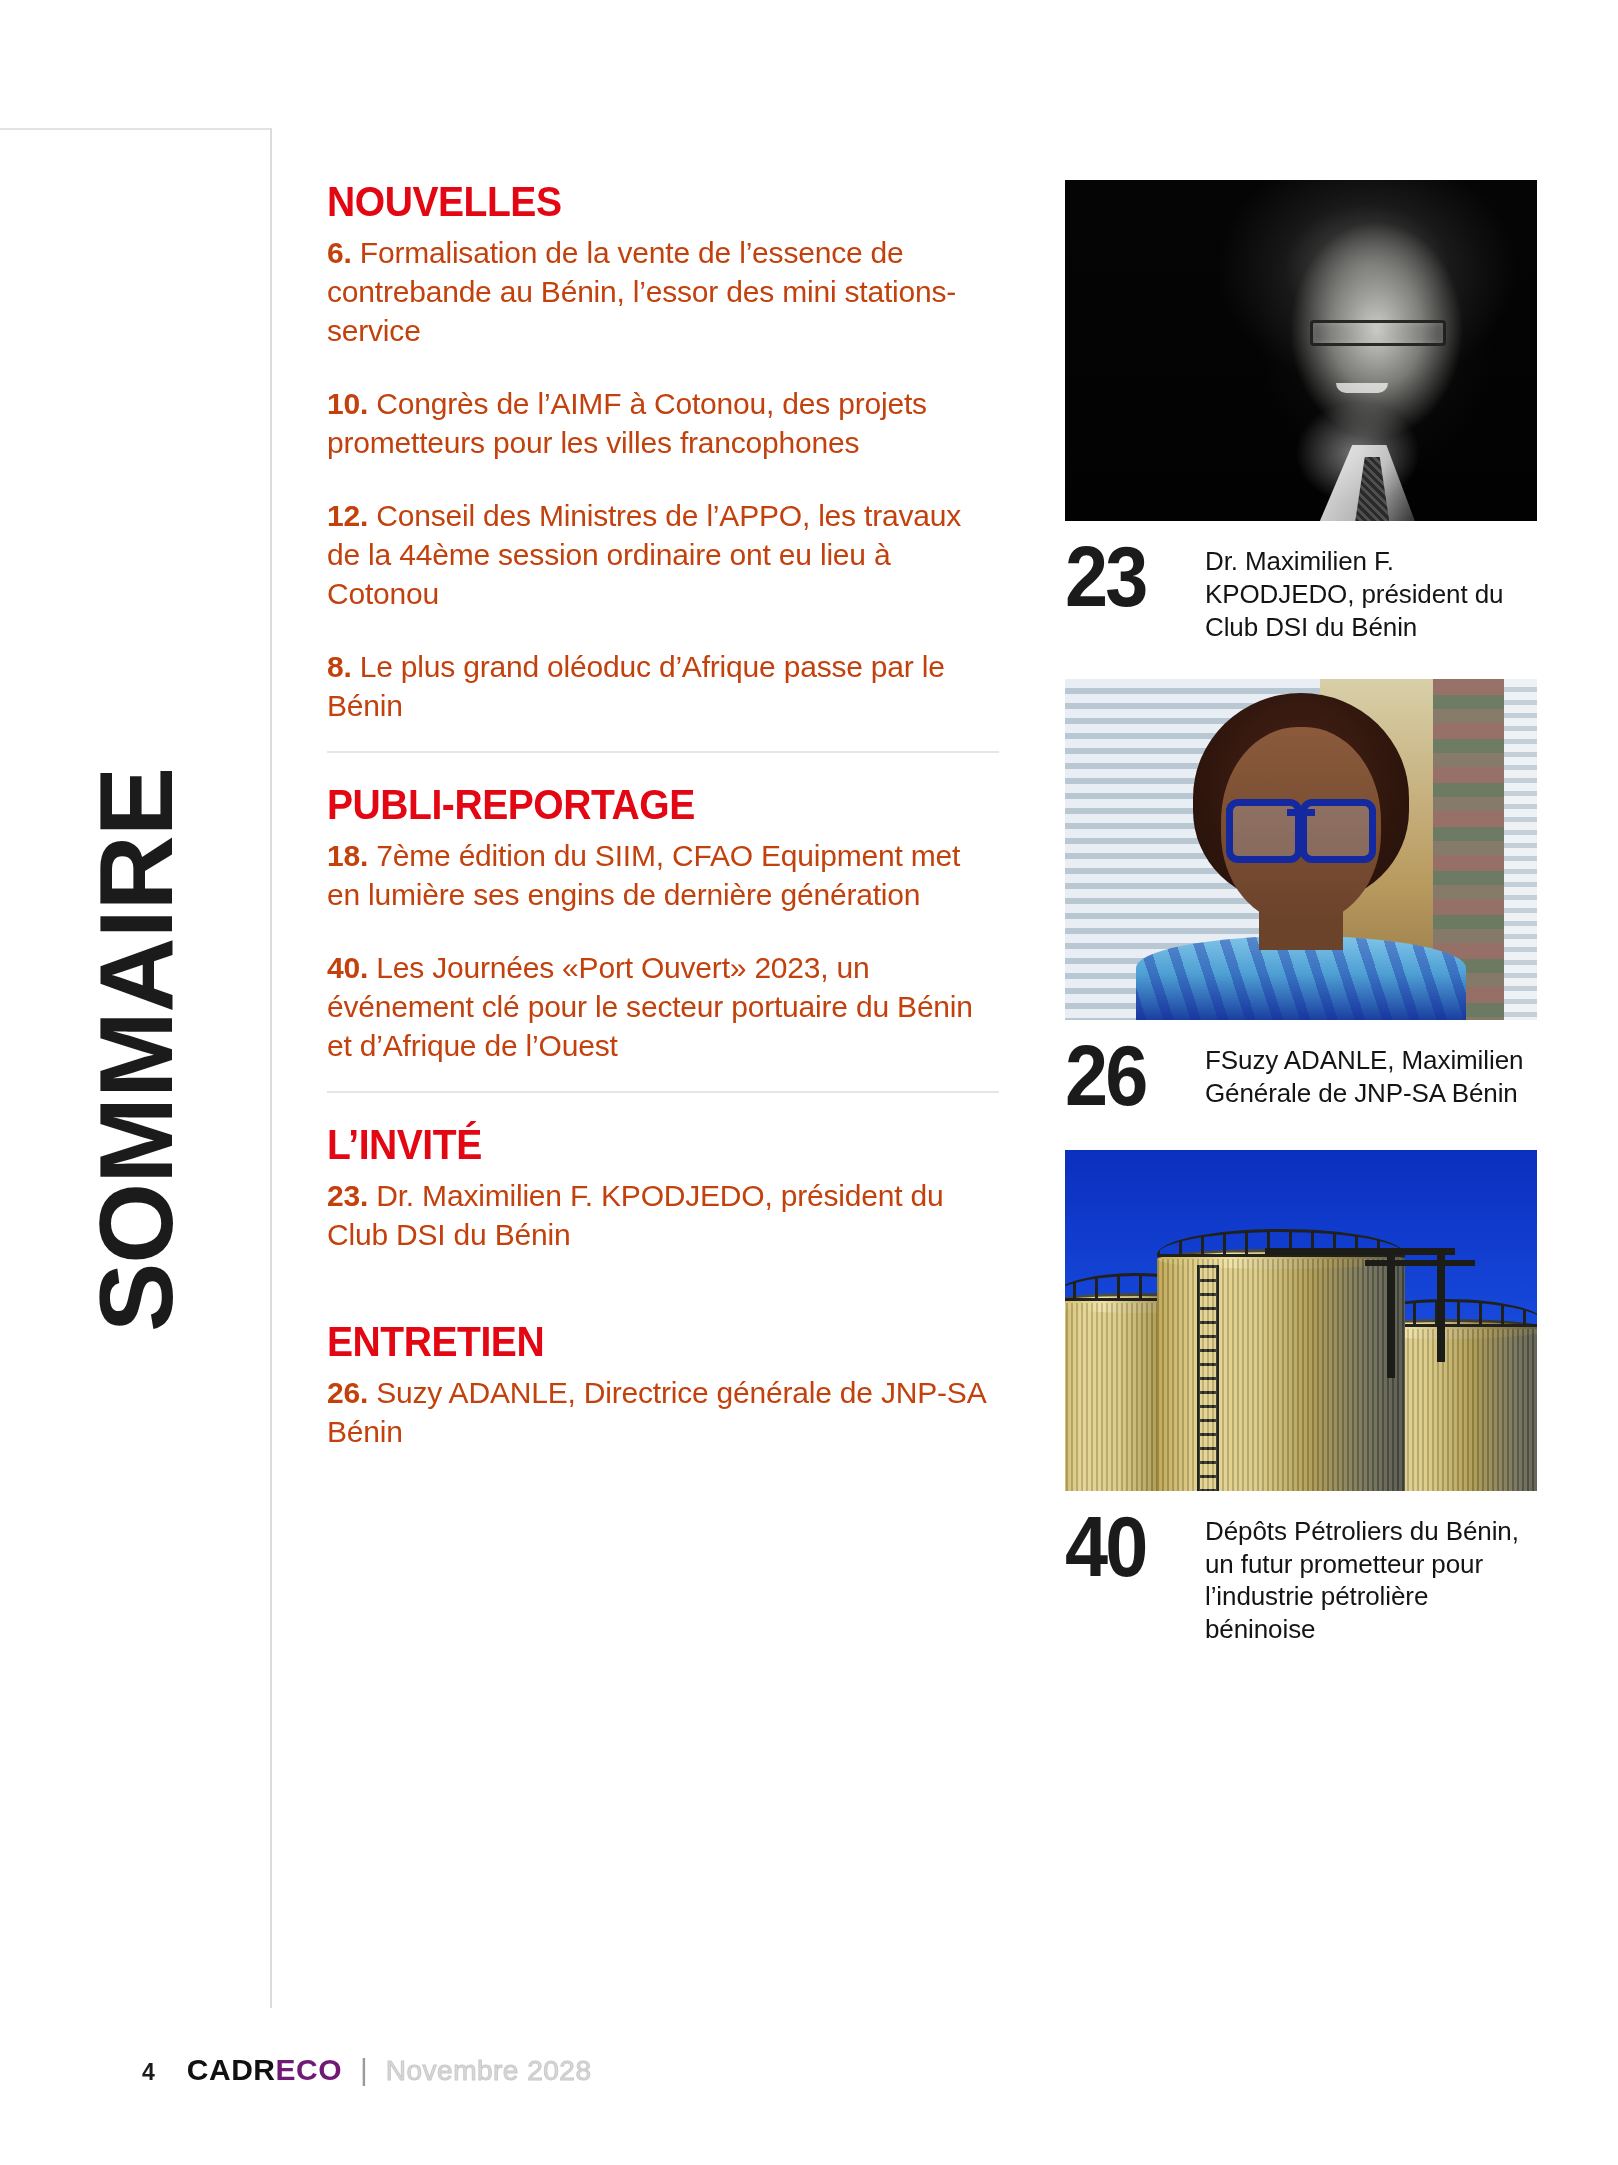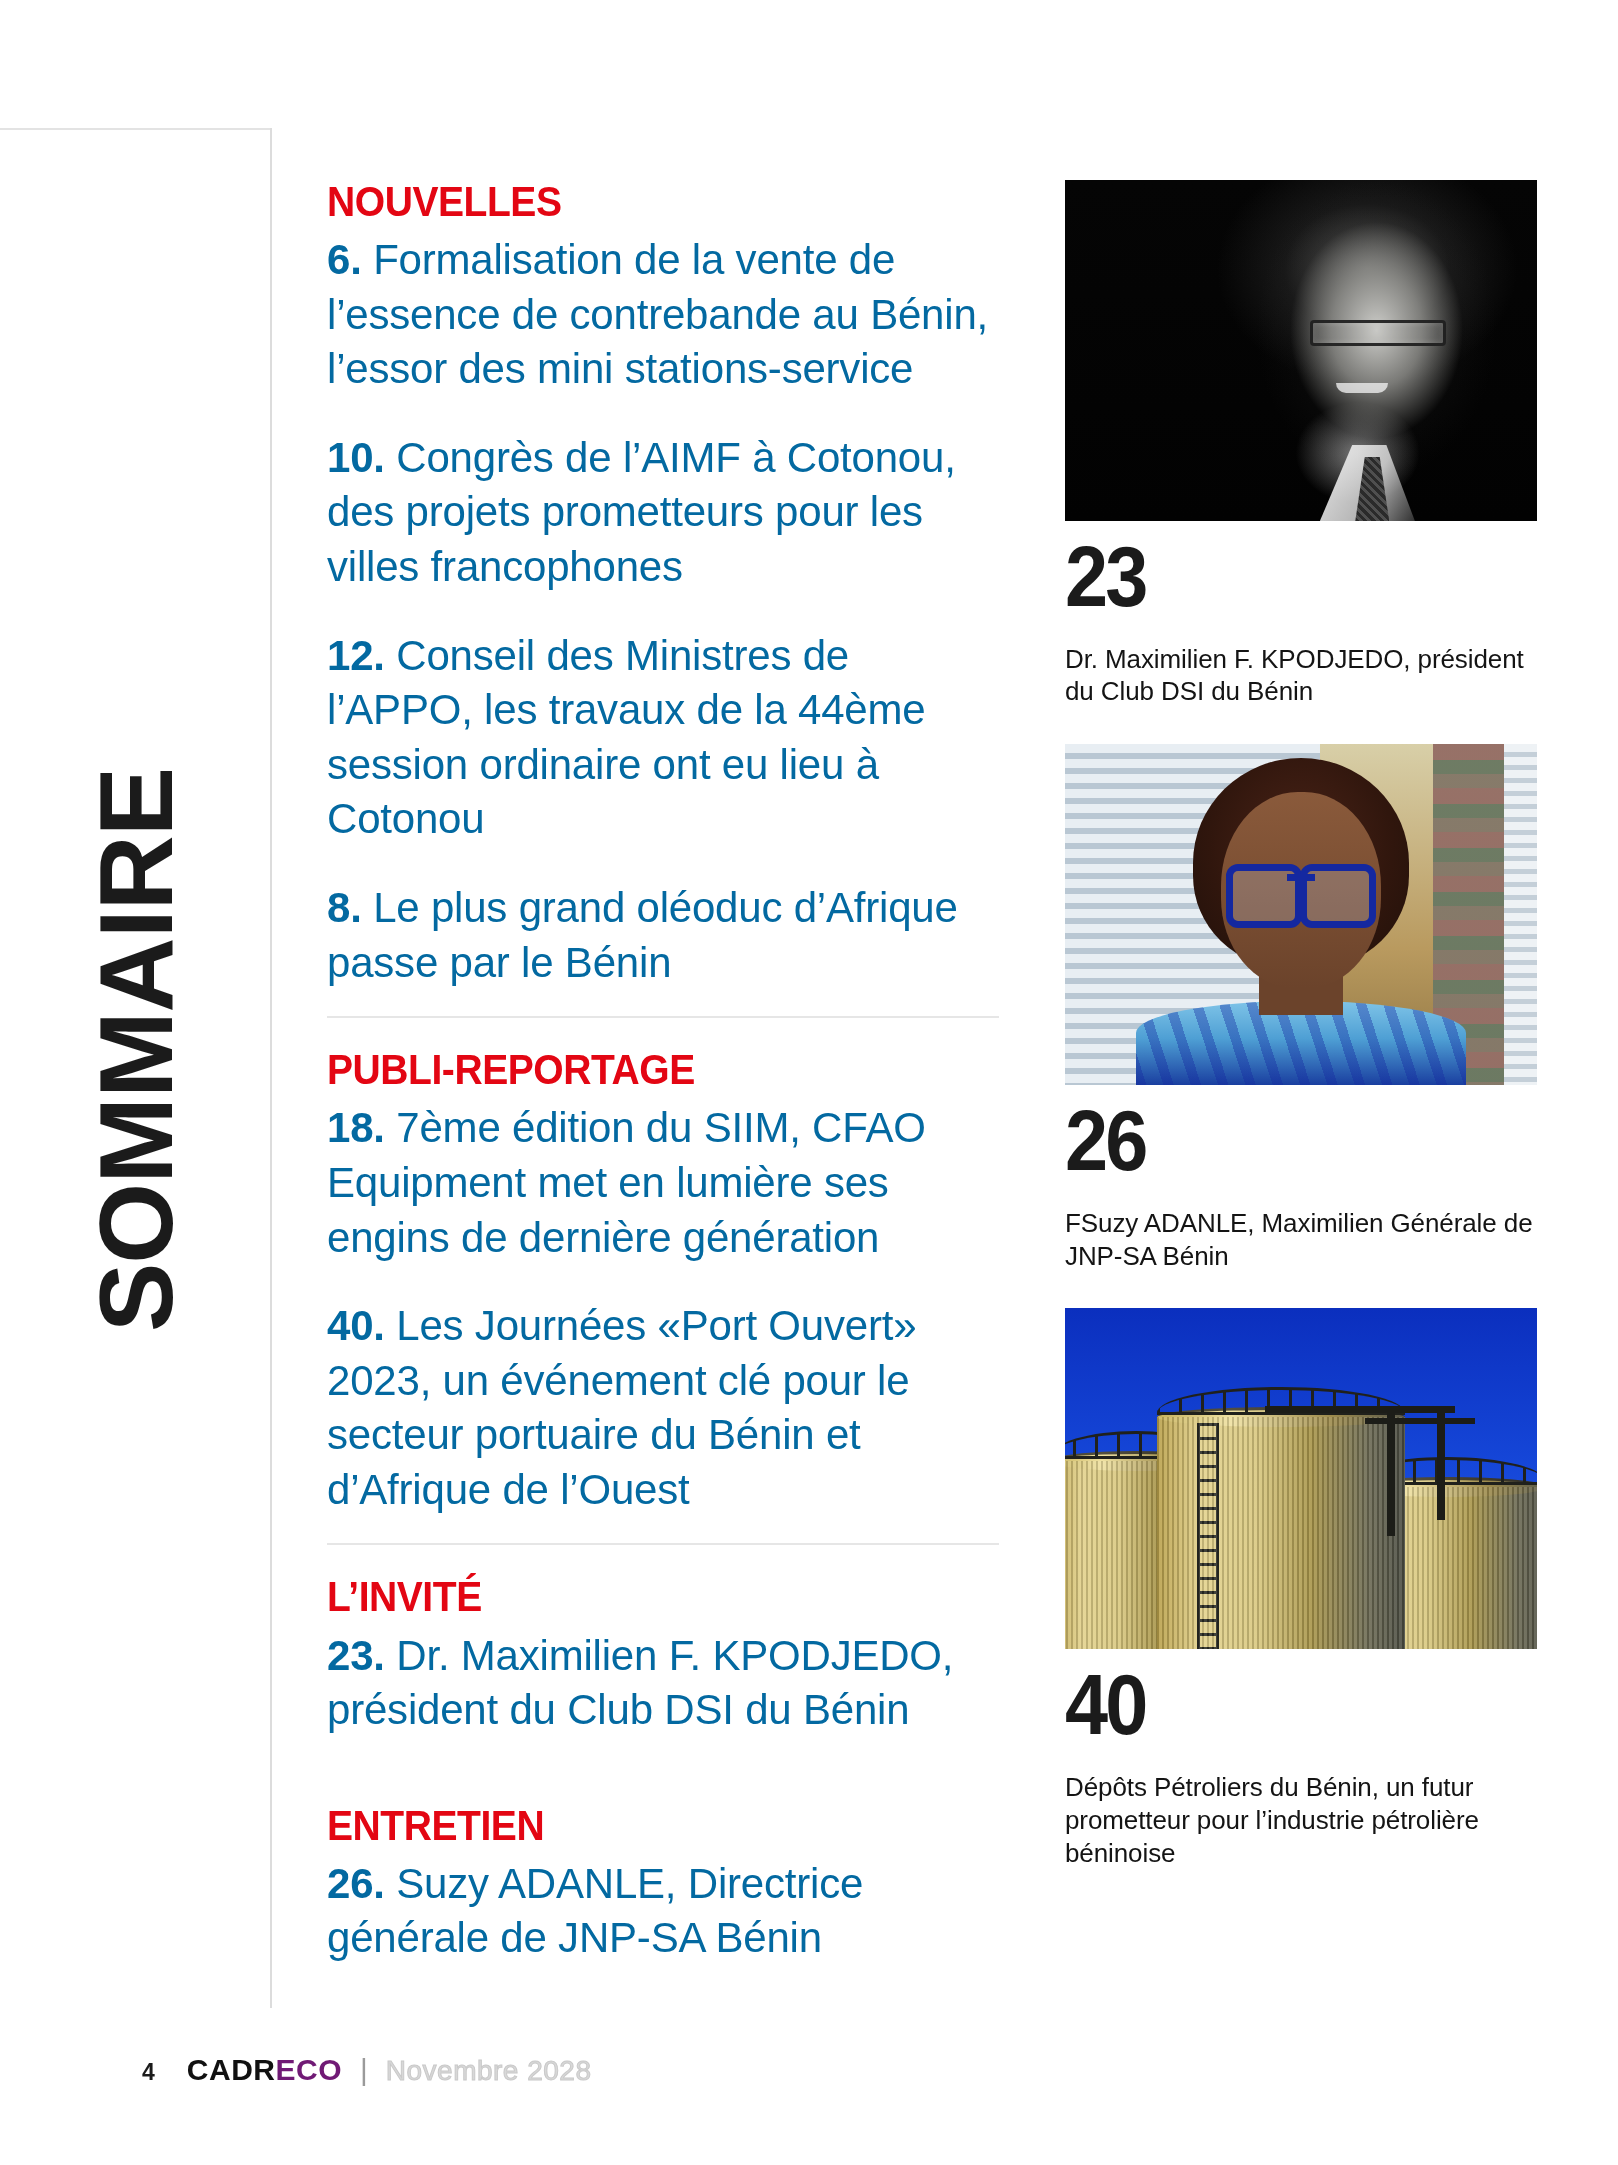--- a/index.html
+++ b/index.html
@@ -89,23 +89,23 @@
     font-size: 42px;
     line-height: 1.05;
     letter-spacing: -0.5px;
     margin-bottom: 9px;
     font-stretch: condensed;
     transform: scaleX(0.93);
     transform-origin: left center;
   }
 
   .entry {
-    font-size: 42px;
+    font-size: 30px;
     line-height: 1.30;
-    color: #0369a1;
+    color: #c2410c;
     margin-bottom: 34px;
     letter-spacing: -0.2px;
   }
   .entry:last-child { margin-bottom: 0; }
   .entry .num { font-weight: 700; }
 
   .divider {
     height: 2px;
     background: #e6e6e6;
     margin: 26px 0 30px 0;
@@ -276,21 +276,20 @@
     position: absolute;
     background: #1c1d18;
   }
 
   
   .caption {
     display: flex;
     align-items: flex-start;
     gap: 22px;
     margin-top: 18px;
-    flex-direction: column;
   }
   .caption .big-num {
     font-weight: 700;
     font-size: 86px;
     line-height: 0.88;
     color: #1b1b1b;
     letter-spacing: -3px;
     flex: 0 0 auto;
     min-width: 118px;
     font-stretch: condensed;

